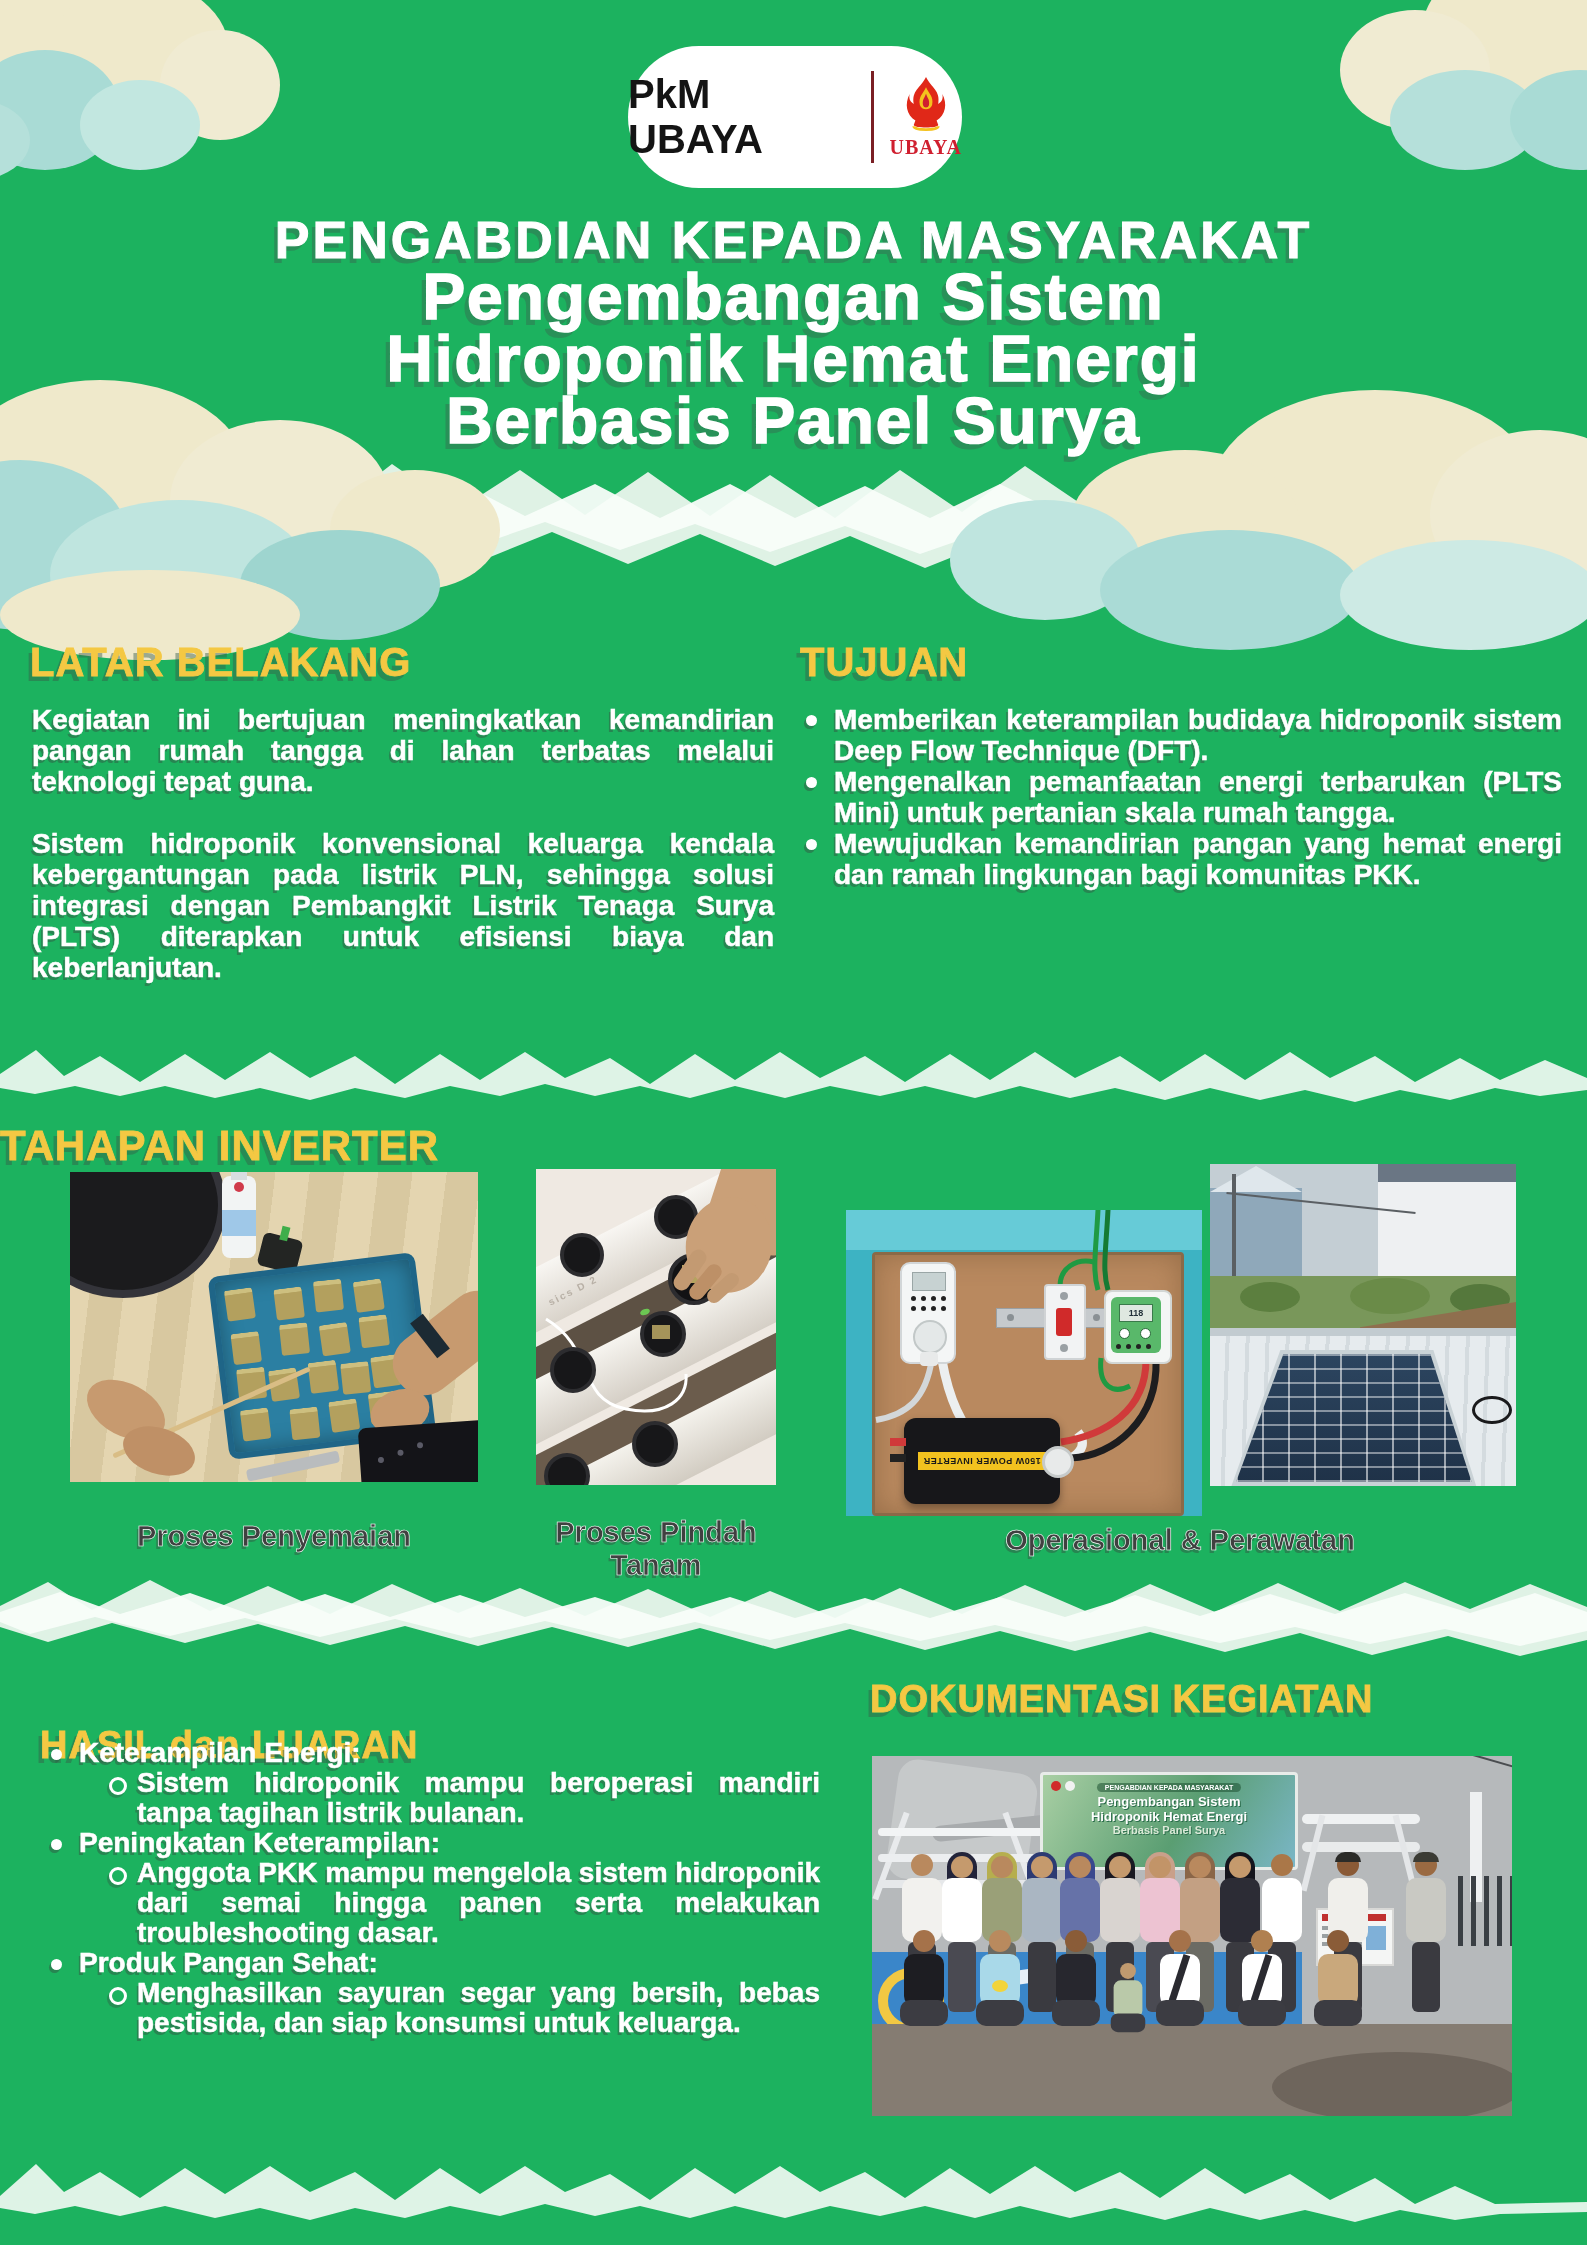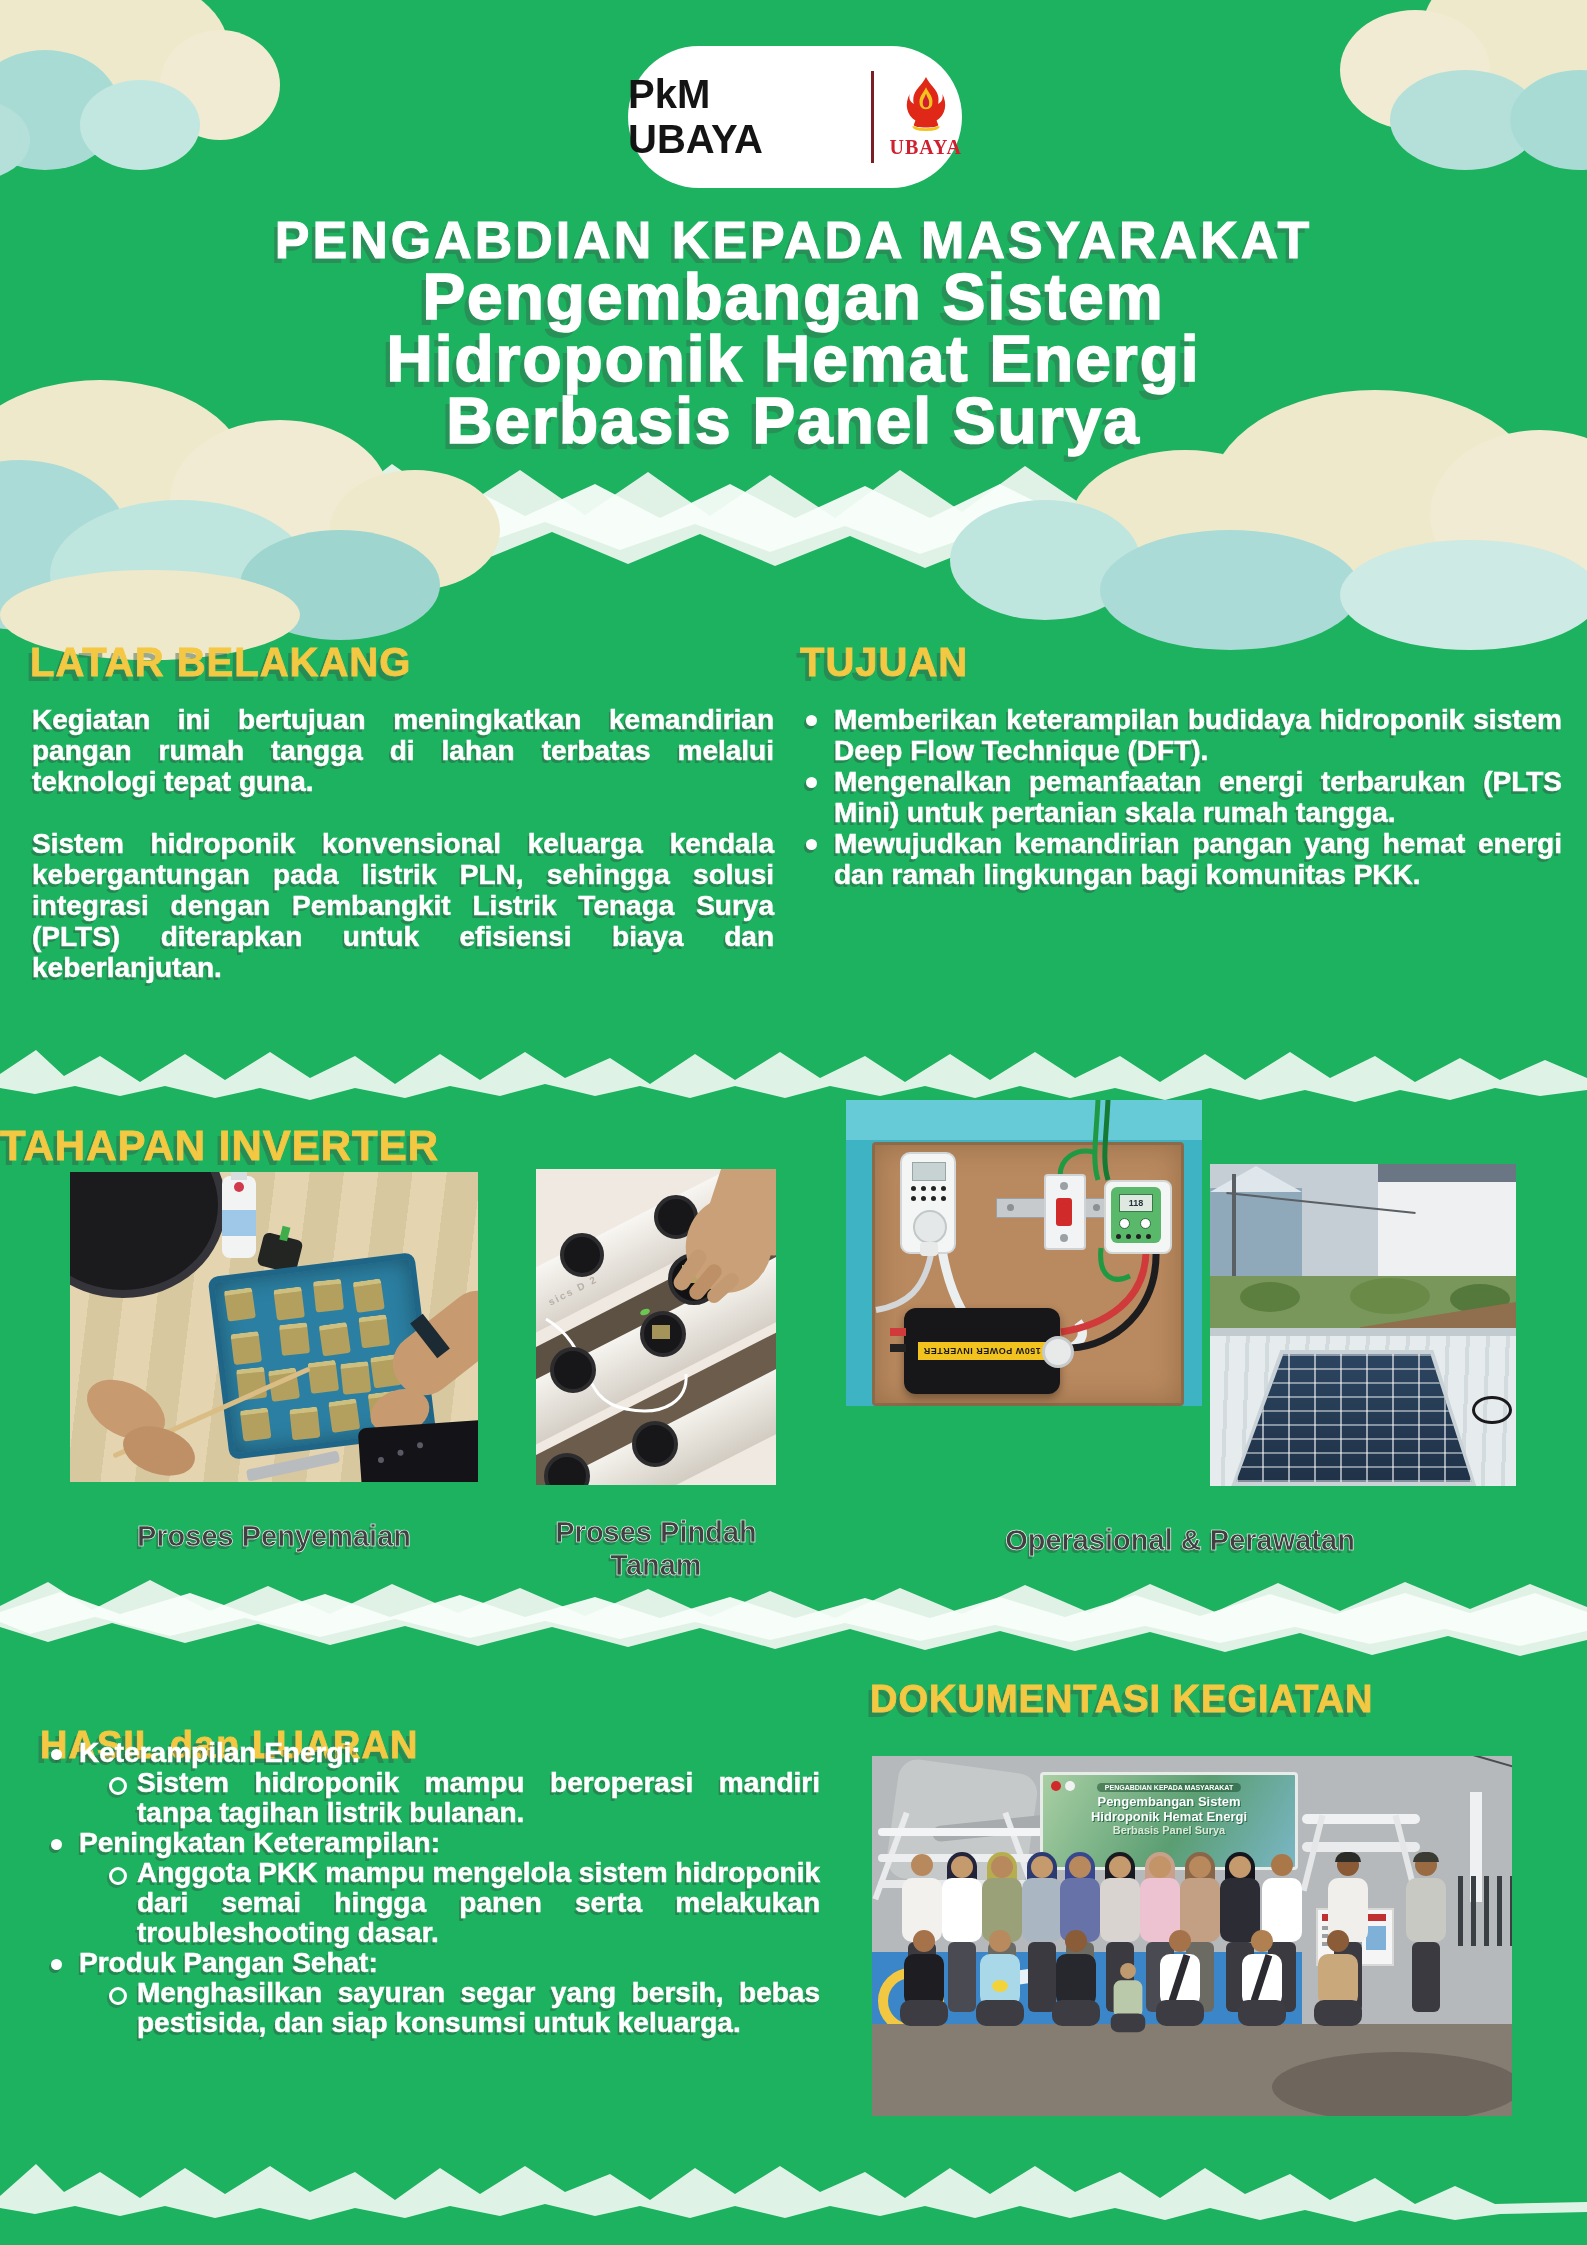--- a/index.html
+++ b/index.html
@@ -203,21 +203,21 @@
     </div>
     <div class="puff" style="left:8px;top:284px;width:38px;height:38px;background:#171719;border:4px solid #2c2c2f;"></div>
     <div class="puff" style="left:96px;top:252px;width:38px;height:38px;background:#171719;border:4px solid #2c2c2f;"></div>
     <div class="comp" style="left:176px;top:-10px;width:90px;height:90px;background:#caa078;border-radius:20px;transform:rotate(18deg);"></div>
     <div class="puff" style="left:150px;top:28px;width:86px;height:96px;background:#caa078;transform:rotate(12deg);"></div>
     <div class="comp" style="left:146px;top:78px;width:16px;height:46px;background:#c39a72;border-radius:8px;transform:rotate(34deg);"></div>
     <div class="comp" style="left:162px;top:92px;width:15px;height:42px;background:#bd9067;border-radius:8px;transform:rotate(40deg);"></div>
     <div class="comp" style="left:180px;top:100px;width:14px;height:38px;background:#c39a72;border-radius:8px;transform:rotate(48deg);"></div>
   </div>
 
-  <div class="abs photo" style="left:846px;top:1100px;width:356px;height:306px;background:linear-gradient(#66cbd7 0 40px,#3db3c3 40px);">
+  <div class="abs photo" style="left:846px;top:1210px;width:356px;height:306px;background:linear-gradient(#66cbd7 0 40px,#3db3c3 40px);">
     <div class="comp" style="left:26px;top:42px;width:306px;height:258px;background:#b9895f;border:3px solid #8a6a48;border-radius:4px;box-shadow:inset 0 0 28px rgba(90,60,30,.35);"></div>
     <svg class="comp" style="left:0;top:0;" width="356" height="322" viewBox="0 0 356 322">
       <path d="M86,148 C80,190 60,205 30,210" stroke="#d3d7d9" stroke-width="6" fill="none"></path>
       <path d="M96,150 C110,230 150,262 205,254 C235,249 242,235 232,222" stroke="#eceff0" stroke-width="9" fill="none"></path>
       <path d="M252,0 C250,40 246,60 252,80" stroke="#1f9a42" stroke-width="5" fill="none"></path>
       <path d="M262,0 C260,40 256,60 262,80" stroke="#157a33" stroke-width="5" fill="none"></path>
       <path d="M214,76 C214,58 230,48 248,52" stroke="#1f9a42" stroke-width="5" fill="none"></path>
       <path d="M255,148 C252,178 268,184 284,176" stroke="#1f9a42" stroke-width="5" fill="none"></path>
       <path d="M300,150 C300,200 260,225 215,232" stroke="#d03a3a" stroke-width="7" fill="none"></path>
       <path d="M310,150 C312,210 268,246 225,248" stroke="#1d1d1f" stroke-width="7" fill="none"></path>

